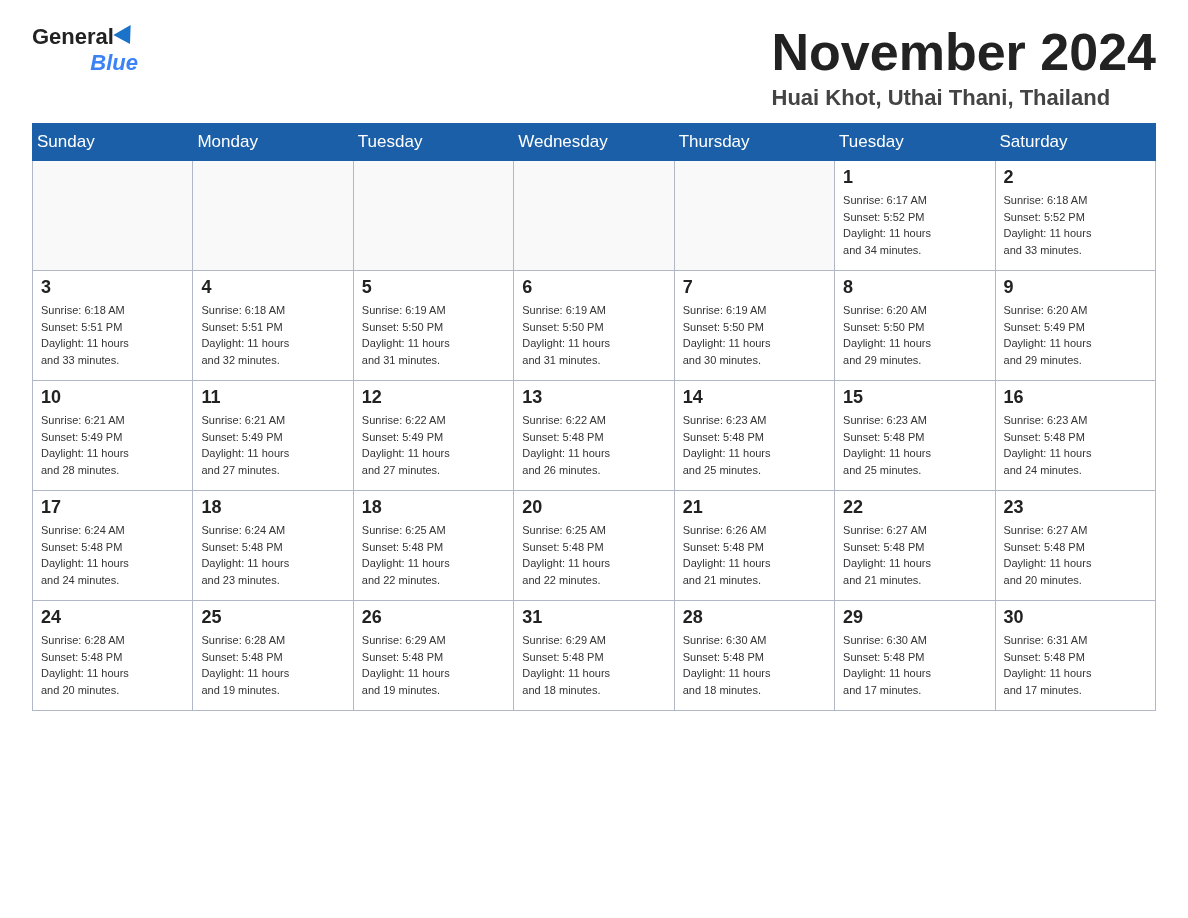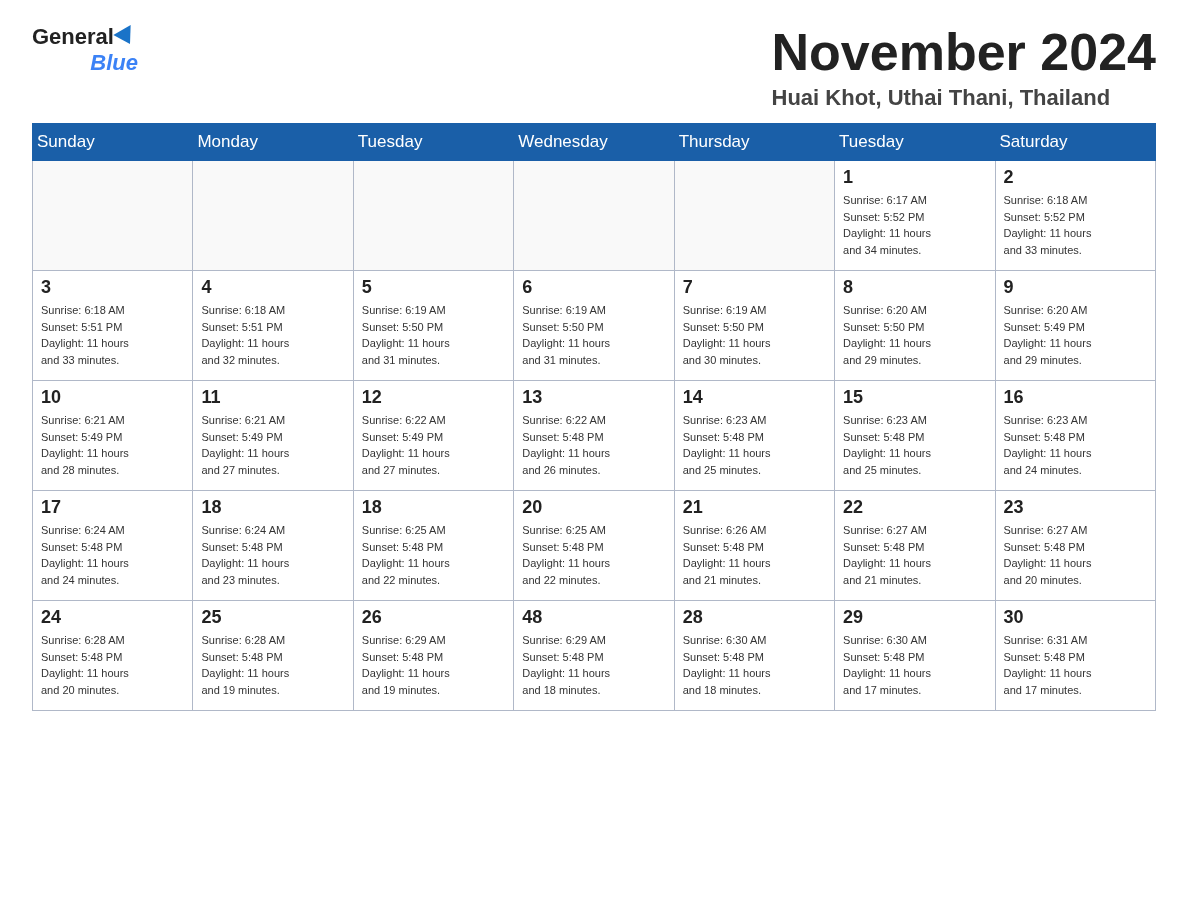--- a/index.html
+++ b/index.html
@@ -235,21 +235,21 @@
         </td>
         <td>
           <div class="day-number">25</div>
           <div class="day-info">Sunrise: 6:28 AM<br>Sunset: 5:48 PM<br>Daylight: 11 hours<br>and 19 minutes.</div>
         </td>
         <td>
           <div class="day-number">26</div>
           <div class="day-info">Sunrise: 6:29 AM<br>Sunset: 5:48 PM<br>Daylight: 11 hours<br>and 19 minutes.</div>
         </td>
         <td>
-          <div class="day-number">48</div>
+          <div class="day-number">31</div>
           <div class="day-info">Sunrise: 6:29 AM<br>Sunset: 5:48 PM<br>Daylight: 11 hours<br>and 18 minutes.</div>
         </td>
         <td>
           <div class="day-number">28</div>
           <div class="day-info">Sunrise: 6:30 AM<br>Sunset: 5:48 PM<br>Daylight: 11 hours<br>and 18 minutes.</div>
         </td>
         <td>
           <div class="day-number">29</div>
           <div class="day-info">Sunrise: 6:30 AM<br>Sunset: 5:48 PM<br>Daylight: 11 hours<br>and 17 minutes.</div>
         </td>

